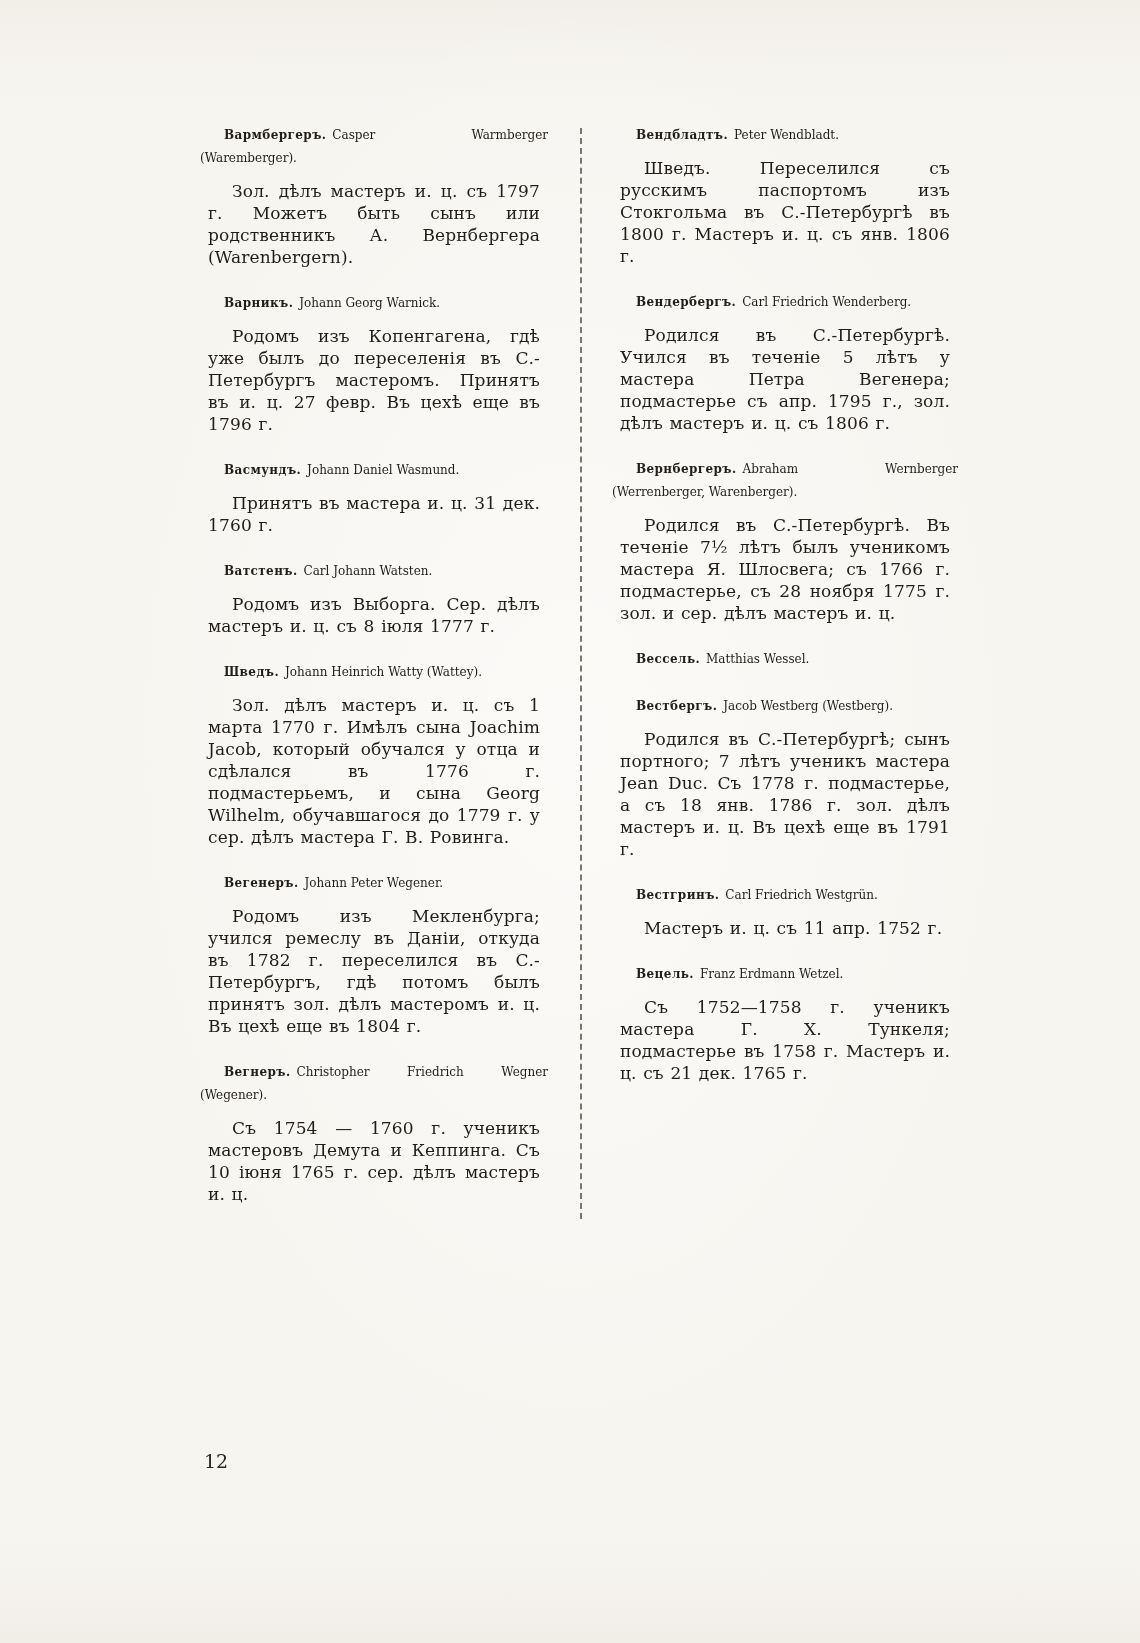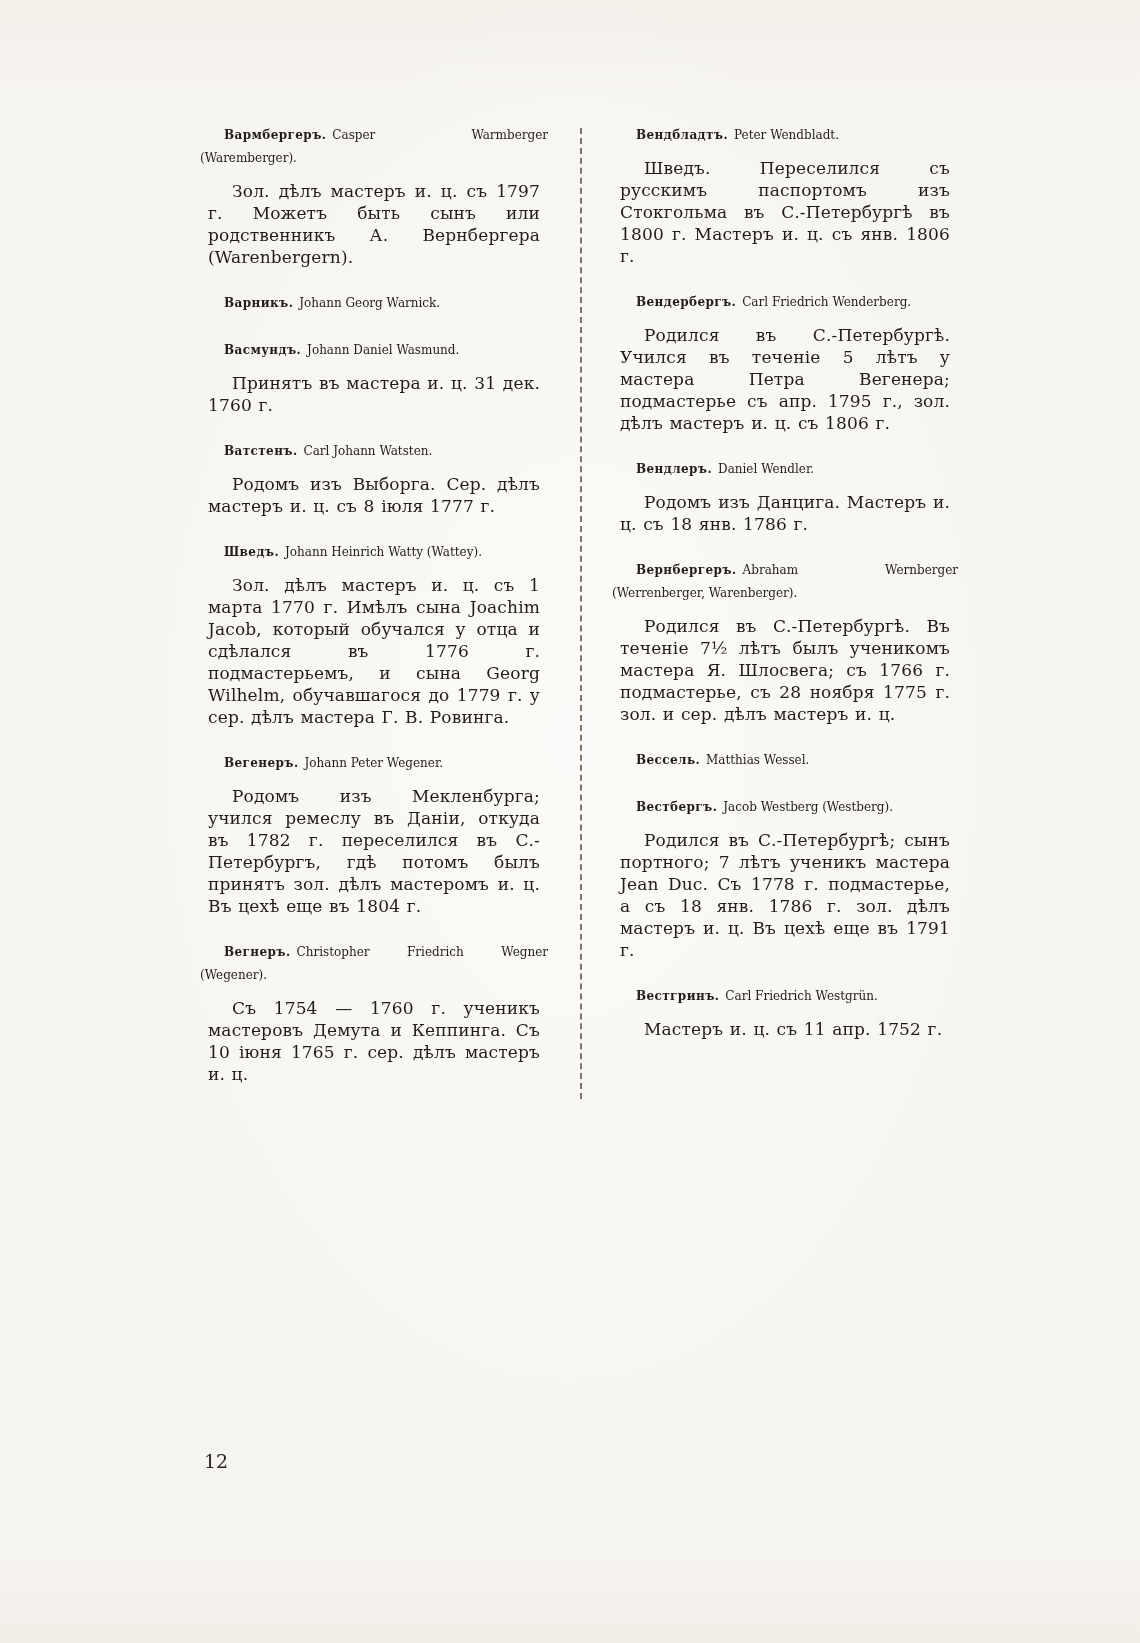--- a/index.html
+++ b/index.html
@@ -77,20 +77,21 @@
 
 <div class="page" lang="ru">
   <div class="columns">
     <div class="col col-left">
         <div class="entry">
           <p class="heading"><span class="ru">Вармбергеръ.</span><span class="lat">Casper Warmberger (Waremberger).</span></p>
           <p class="para">Зол. дѣлъ мастеръ и. ц. съ 1797 г. Можетъ быть сынъ или родственникъ А. Вернбергера (Warenbergern).</p>
         </div>
         <div class="entry">
           <p class="heading"><span class="ru">Варникъ.</span><span class="lat">Johann Georg Warnick.</span></p>
+          <p class="para">Родомъ изъ Копенгагена, гдѣ уже былъ до переселенія въ С.-Петербургъ мастеромъ. Принятъ въ и. ц. 27 февр. Въ цехѣ еще въ 1796 г.</p>
         </div>
         <div class="entry">
           <p class="heading"><span class="ru">Васмундъ.</span><span class="lat">Johann Daniel Wasmund.</span></p>
           <p class="para">Принятъ въ мастера и. ц. 31 дек. 1760 г.</p>
         </div>
         <div class="entry">
           <p class="heading"><span class="ru">Ватстенъ.</span><span class="lat">Carl Johann Watsten.</span></p>
           <p class="para">Родомъ изъ Выборга. Сер. дѣлъ мастеръ и. ц. съ 8 іюля 1777 г.</p>
         </div>
         <div class="entry">
@@ -110,34 +111,34 @@
     <div class="col col-right">
         <div class="entry">
           <p class="heading"><span class="ru">Вендбладтъ.</span><span class="lat">Peter Wendbladt.</span></p>
           <p class="para">Шведъ. Переселился съ русскимъ паспортомъ изъ Стокгольма въ С.-Петербургѣ въ 1800 г. Мастеръ и. ц. съ янв. 1806 г.</p>
         </div>
         <div class="entry">
           <p class="heading"><span class="ru">Вендербергъ.</span><span class="lat">Carl Friedrich Wenderberg.</span></p>
           <p class="para">Родился въ С.-Петербургѣ. Учился въ теченіе 5 лѣтъ у мастера Петра Вегенера; подмастерье съ апр. 1795 г., зол. дѣлъ мастеръ и. ц. съ 1806 г.</p>
         </div>
         <div class="entry">
-          <p class="heading"><span class="ru">Вендлеръ.</span><span class="lat">Daniel Wendler.</span></p>
-          <p class="para">Родомъ изъ Данцига. Мастеръ и. ц. съ 18 янв. 1786 г.</p>
-        </div>
-        <div class="entry">
           <p class="heading"><span class="ru">Вернбергеръ.</span><span class="lat">Abraham Wernberger (Werrenberger, Warenberger).</span></p>
           <p class="para">Родился въ С.-Петербургѣ. Въ теченіе 7½ лѣтъ былъ ученикомъ мастера Я. Шлосвега; съ 1766 г. подмастерье, съ 28 ноября 1775 г. зол. и сер. дѣлъ мастеръ и. ц.</p>
         </div>
         <div class="entry">
           <p class="heading"><span class="ru">Вессель.</span><span class="lat">Matthias Wessel.</span></p>
         </div>
         <div class="entry">
           <p class="heading"><span class="ru">Вестбергъ.</span><span class="lat">Jacob Westberg (Westberg).</span></p>
           <p class="para">Родился въ С.-Петербургѣ; сынъ портного; 7 лѣтъ ученикъ мастера Jean Duc. Съ 1778 г. подмастерье, а съ 18 янв. 1786 г. зол. дѣлъ мастеръ и. ц. Въ цехѣ еще въ 1791 г.</p>
         </div>
         <div class="entry">
           <p class="heading"><span class="ru">Вестгринъ.</span><span class="lat">Carl Friedrich Westgrün.</span></p>
           <p class="para">Мастеръ и. ц. съ 11 апр. 1752 г.</p>
         </div>
+        <div class="entry">
+          <p class="heading"><span class="ru">Вецель.</span><span class="lat">Franz Erdmann Wetzel.</span></p>
+          <p class="para">Съ 1752—1758 г. ученикъ мастера Г. Х. Тункеля; подмастерье въ 1758 г. Мастеръ и. ц. съ 21 дек. 1765 г.</p>
+        </div>
       </div>
   </div>
   <div class="page-number">12</div>
 </div>
 
 </body></html>

